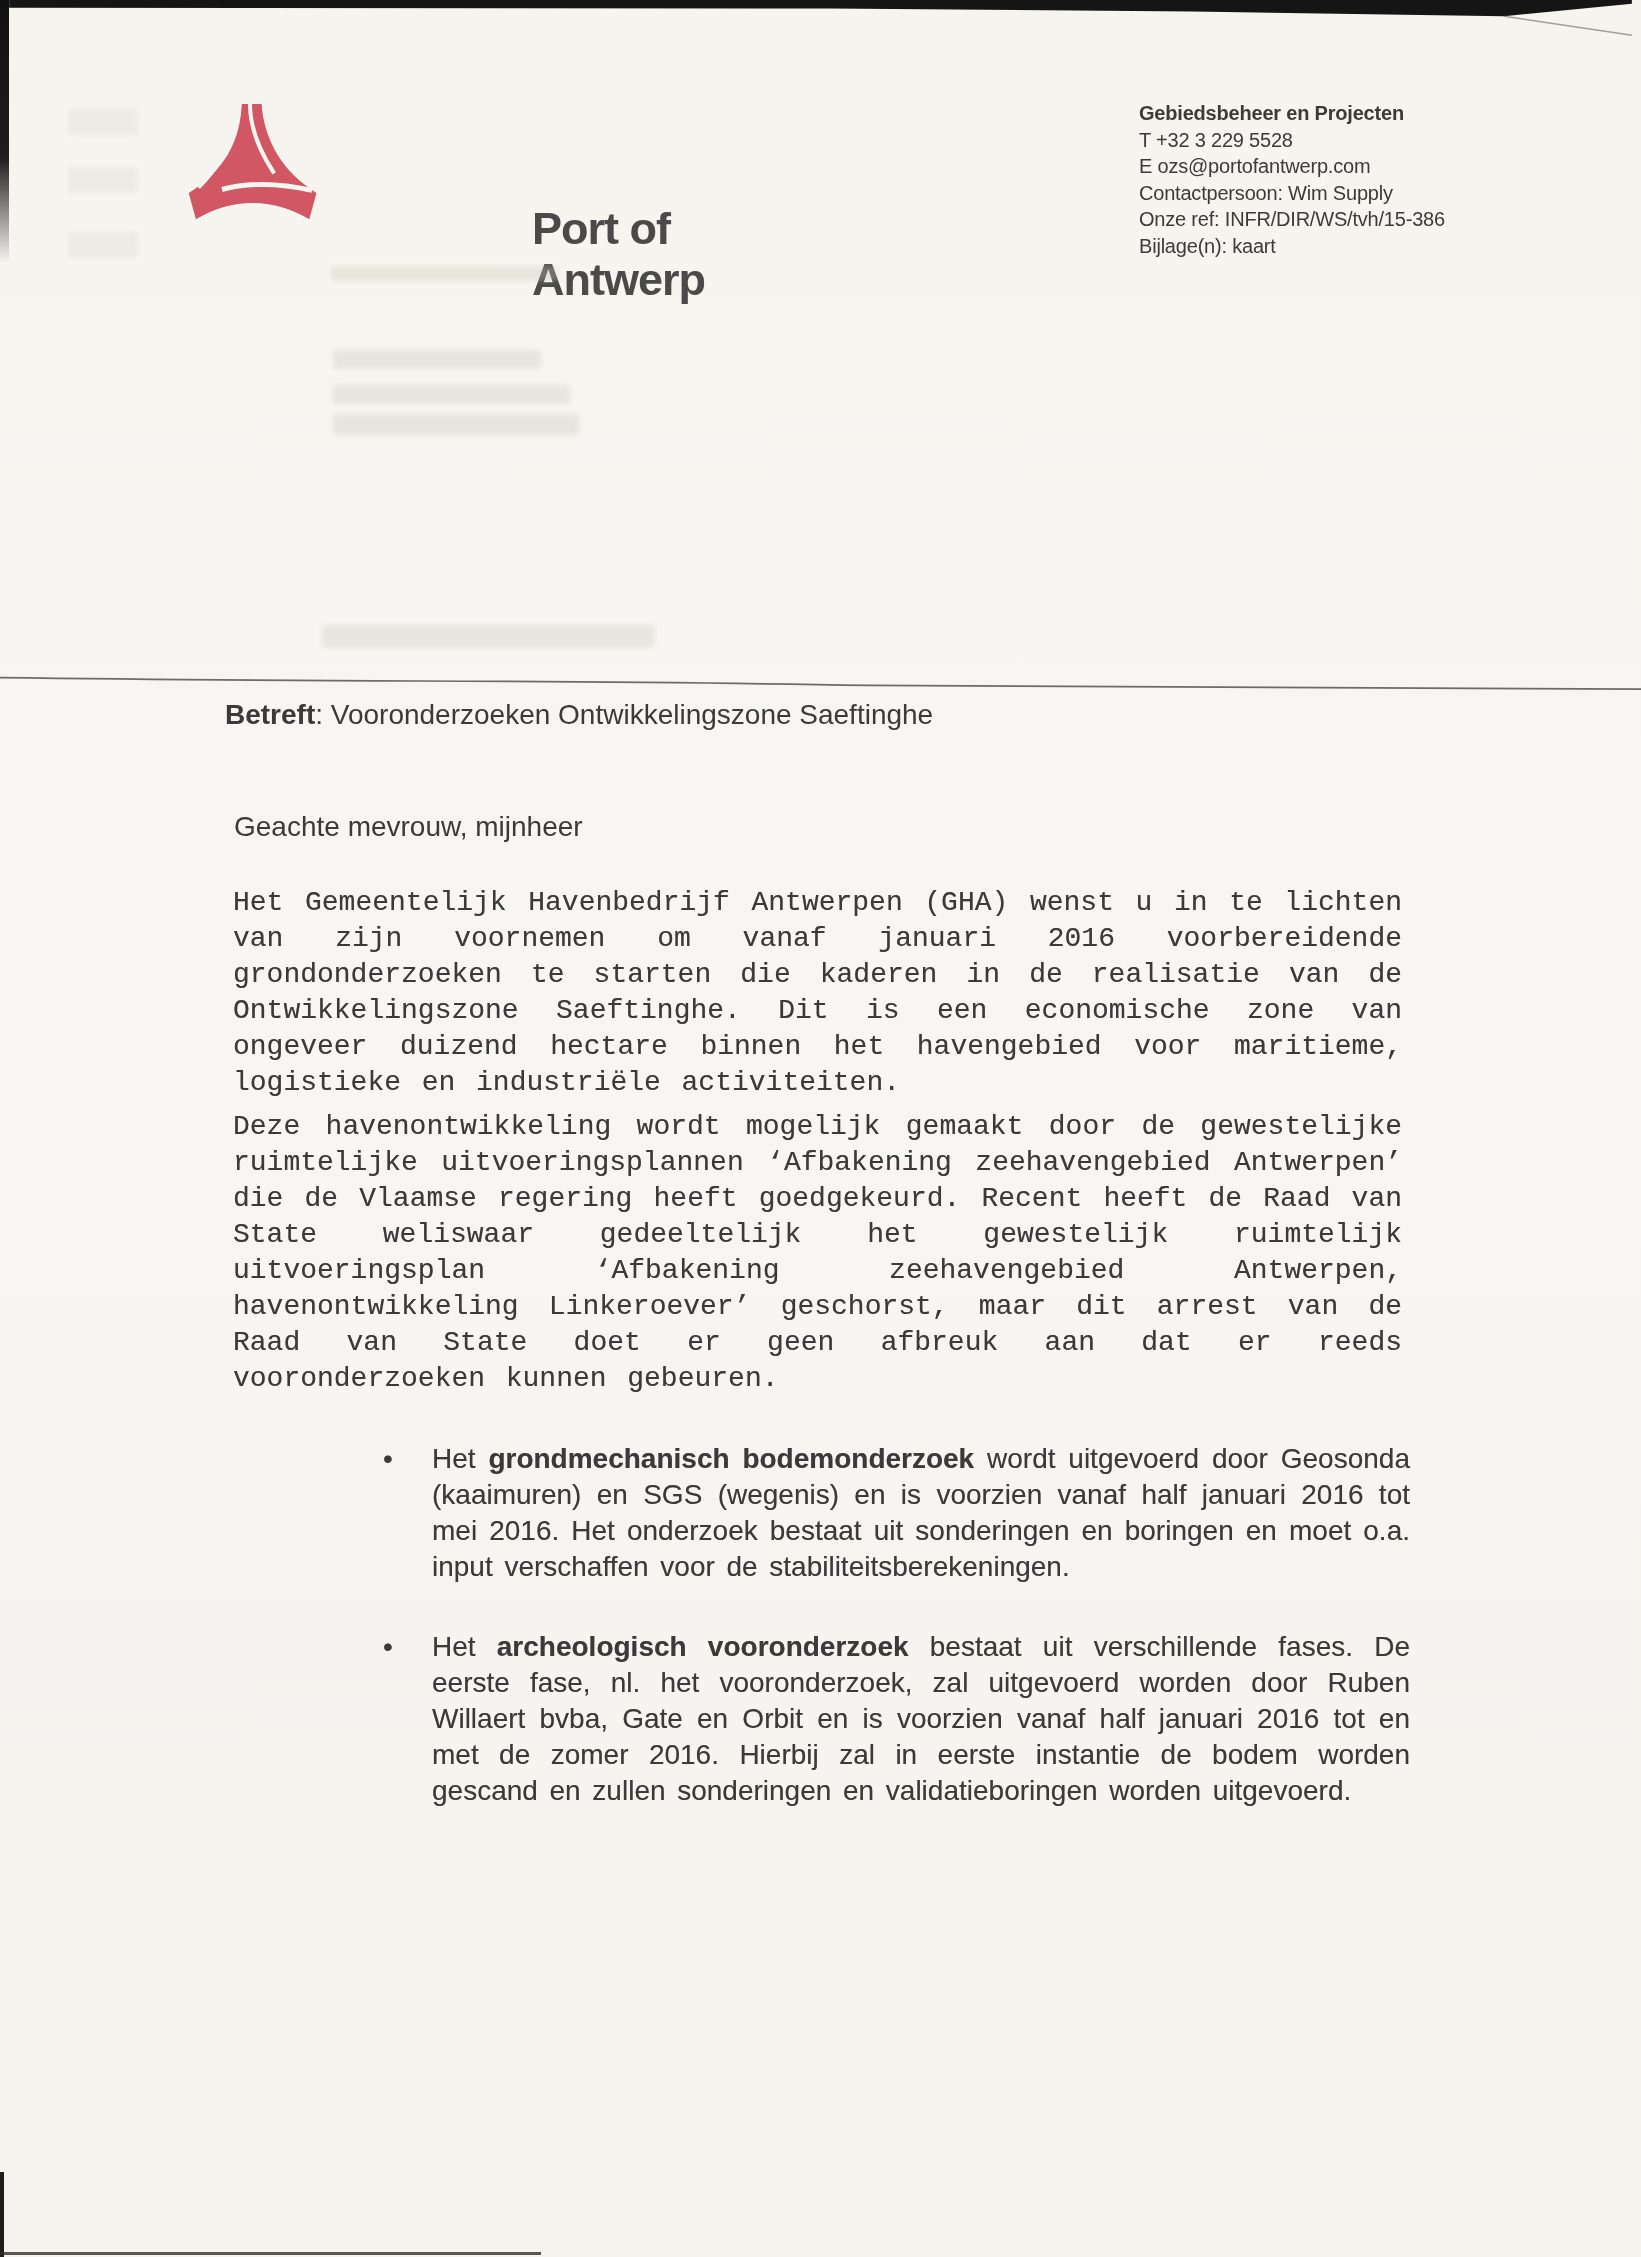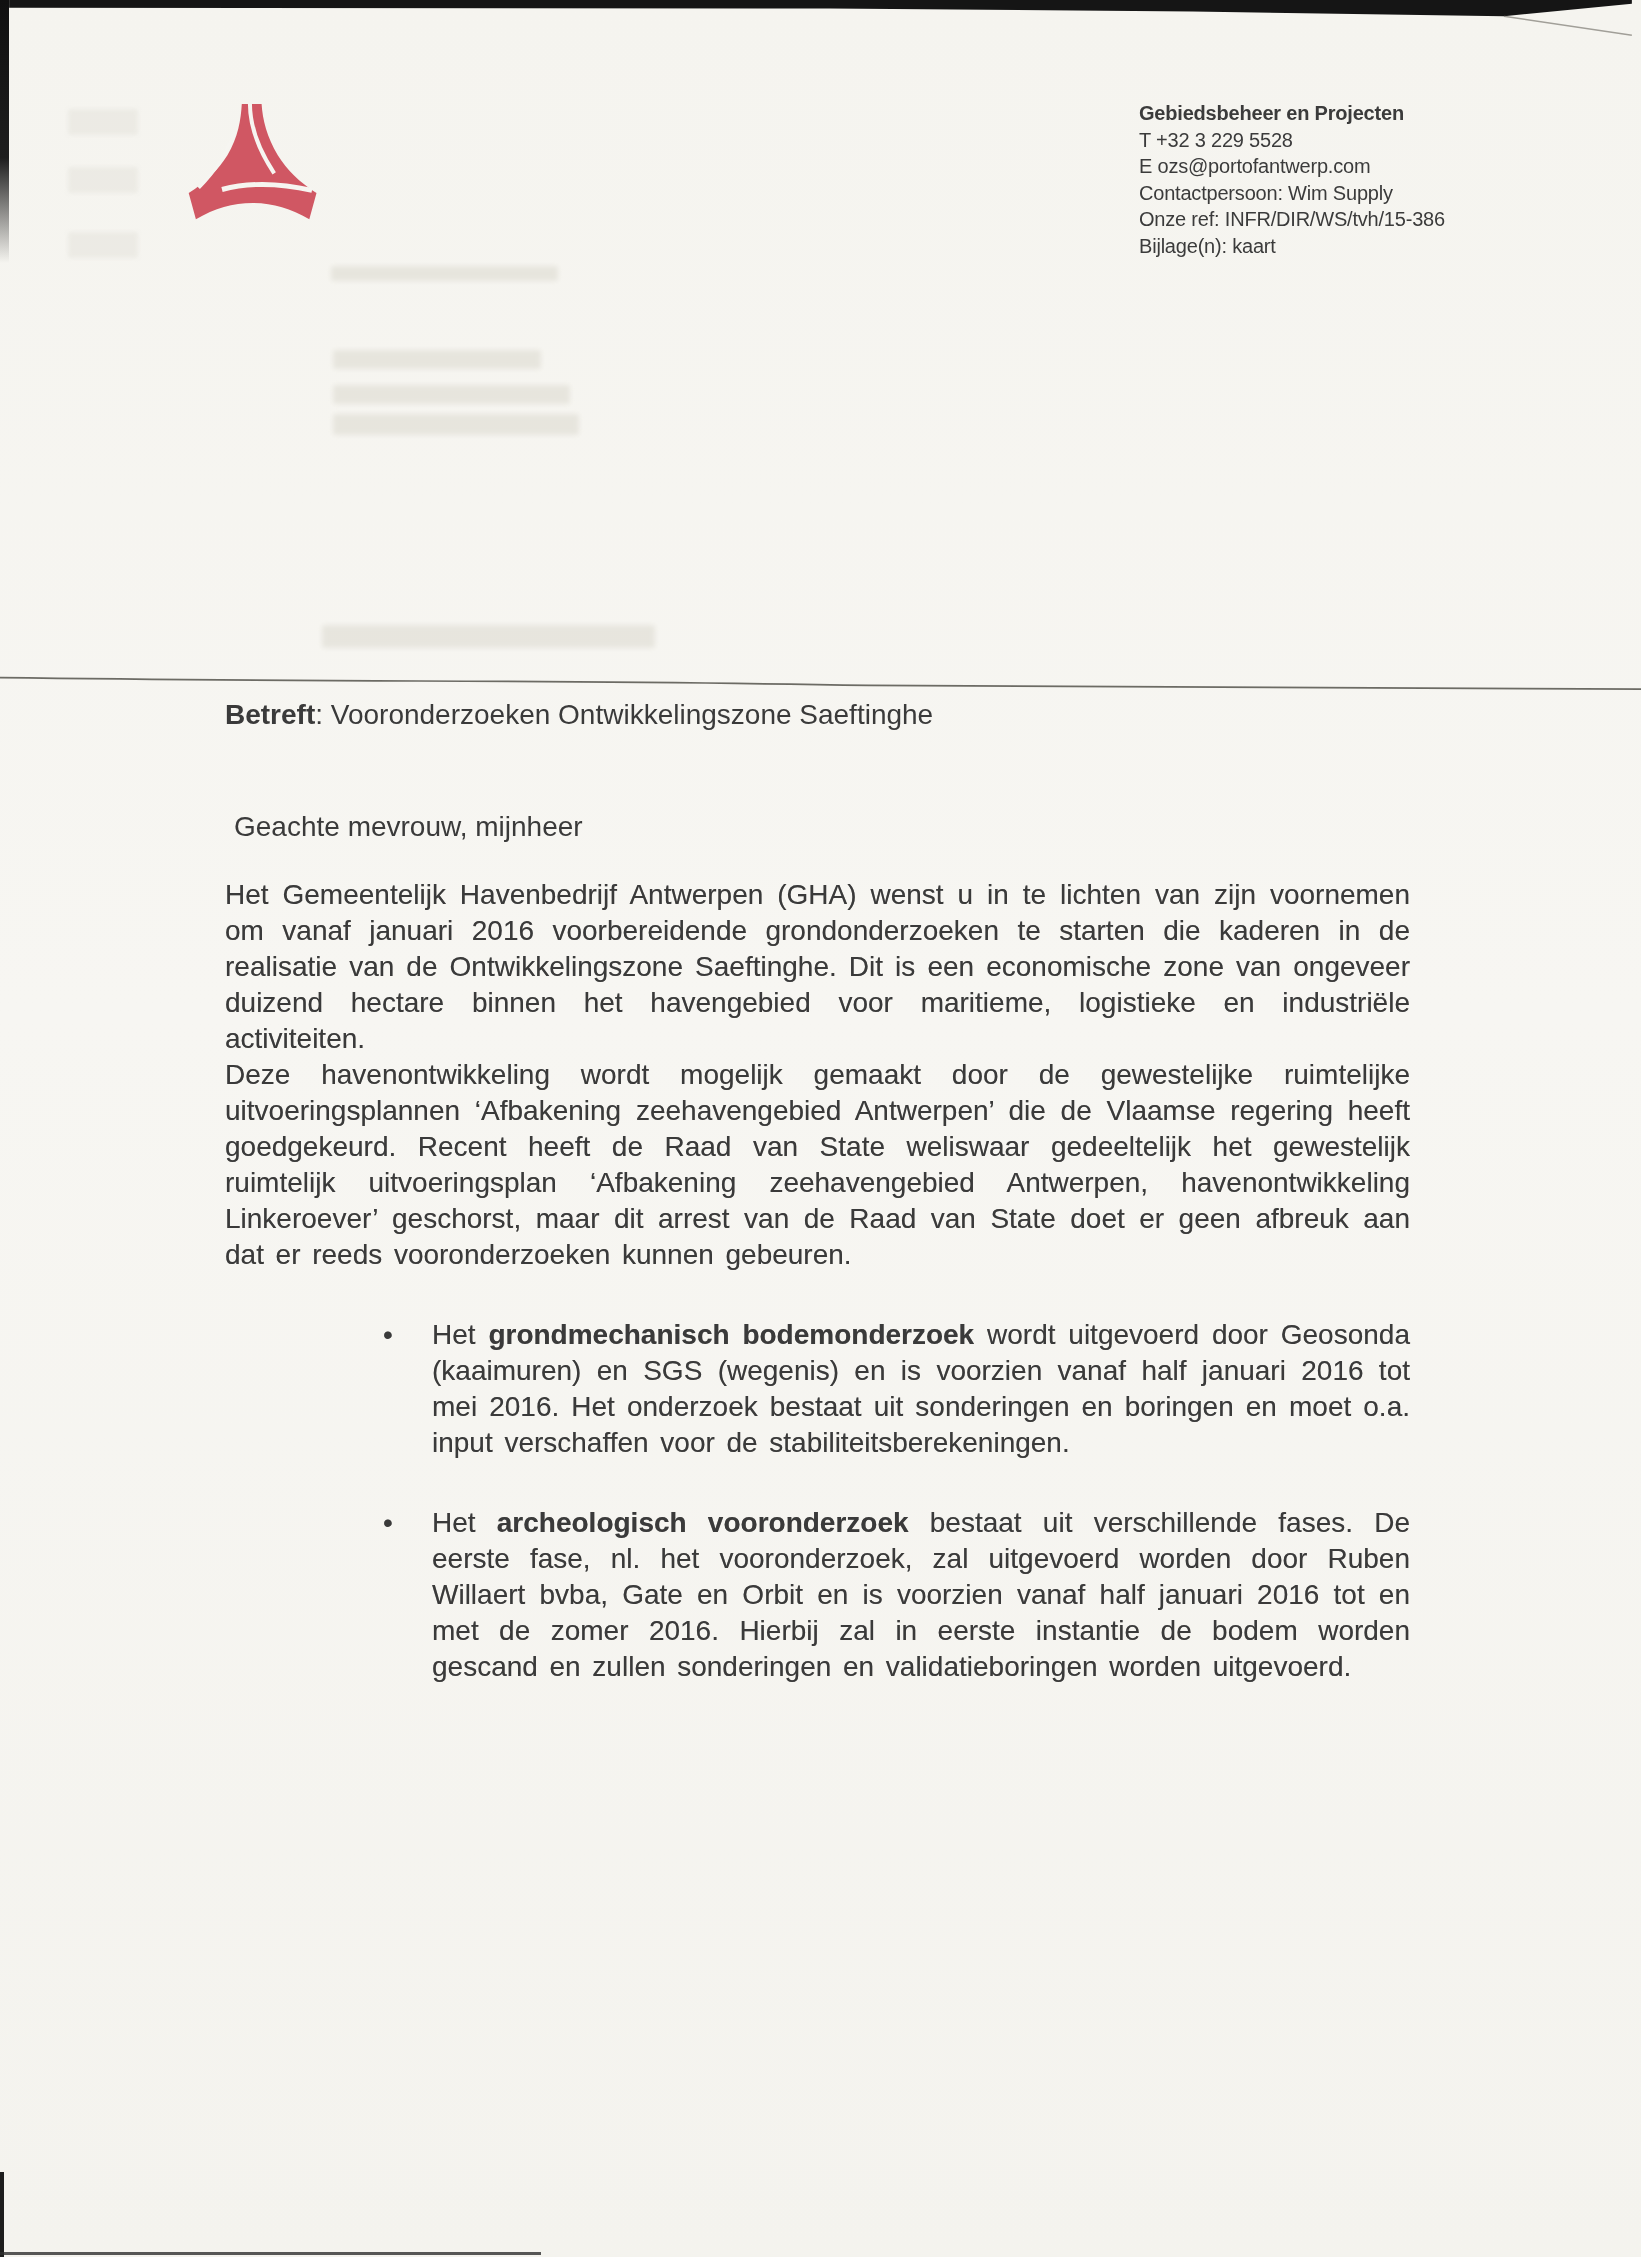--- a/index.html
+++ b/index.html
@@ -25,21 +25,21 @@
   .hcol .bold{font-weight:bold;}
   .hcol div{white-space:nowrap;}
   .col1{left:722px;}
   .col2{left:1139px;}
   
   .subject{left:225px;top:699px;font-size:28px;color:#3a3a3a;}
   .salutation{left:234px;top:811px;font-size:28px;color:#3a3a3a;}
   .bodyblock{left:225px;top:877px;width:1185px;font-size:28px;line-height:36px;
     color:#3a3a3a;text-align:justify;word-spacing:3.9px;
     text-shadow:0 0 0.6px rgba(58,58,58,.45);}
-  .bodyblock p{margin:0;}
+  .bodyblock p{margin:8px;font-family:Liberation Mono, monospace;}
   .para-gap{margin-top:64px !important;}
   ul.bullets{list-style:none;margin:44px 0 0 0;padding:0;}
   ul.bullets li{position:relative;padding-left:207px;margin:0 0 44px 0;}
   ul.bullets li:last-child{margin-bottom:0;}
   .bullet-marker{position:absolute;left:158px;top:0;font-size:28px;}
   .fold-svg,.top-svg{pointer-events:none;}
 </style>
 </head>
 <body>
 
@@ -57,20 +57,24 @@
   <div class="abs smudge" style="left:68px;top:167px;width:70px;height:26px"></div>
   <div class="abs smudge" style="left:68px;top:232px;width:70px;height:26px"></div>
 
   <div class="abs" style="left:186px;top:97px;width:406px;height:135px;">
     <svg width="135" height="127" viewBox="0 0 150 140" style="position:absolute;left:0;top:1.9px;">
       <path d="M62,5 L84,5 C85,22 90,42 102,62 C112,78 126,92 145,104 L137,133 C116,121 96,115 74,115 C52,115 32,121 11,133 L3,104 C22,92 36,78 46,62 C58,42 61,22 62,5 Z" fill="#d05763"></path>
       <path d="M71,4 C71,26 78,52 98,82" stroke="#f6f5f1" stroke-width="4.5" fill="none"></path>
       <path d="M54,36 C46,58 32,80 14,98" stroke="#f6f5f1" stroke-width="4" fill="none"></path>
       <path d="M40,100 C70,92 105,93 140,101" stroke="#f6f5f1" stroke-width="5.5" fill="none"></path>
     </svg>
+    <div class="abs logo-word" style="position:absolute;">
+      <div>Port of</div>
+      <div>Antwerp</div>
+    </div>
   </div>
 
 
   <div class="abs hcol col2">
     <div class="bold">Gebiedsbeheer en Projecten</div>
     <div>T +32 3 229 5528</div>
     <div>E ozs@portofantwerp.com</div>
     <div>Contactpersoon: Wim Supply</div>
     <div>Onze ref: INFR/DIR/WS/tvh/15-386</div>
     <div>Bijlage(n): kaart</div>

